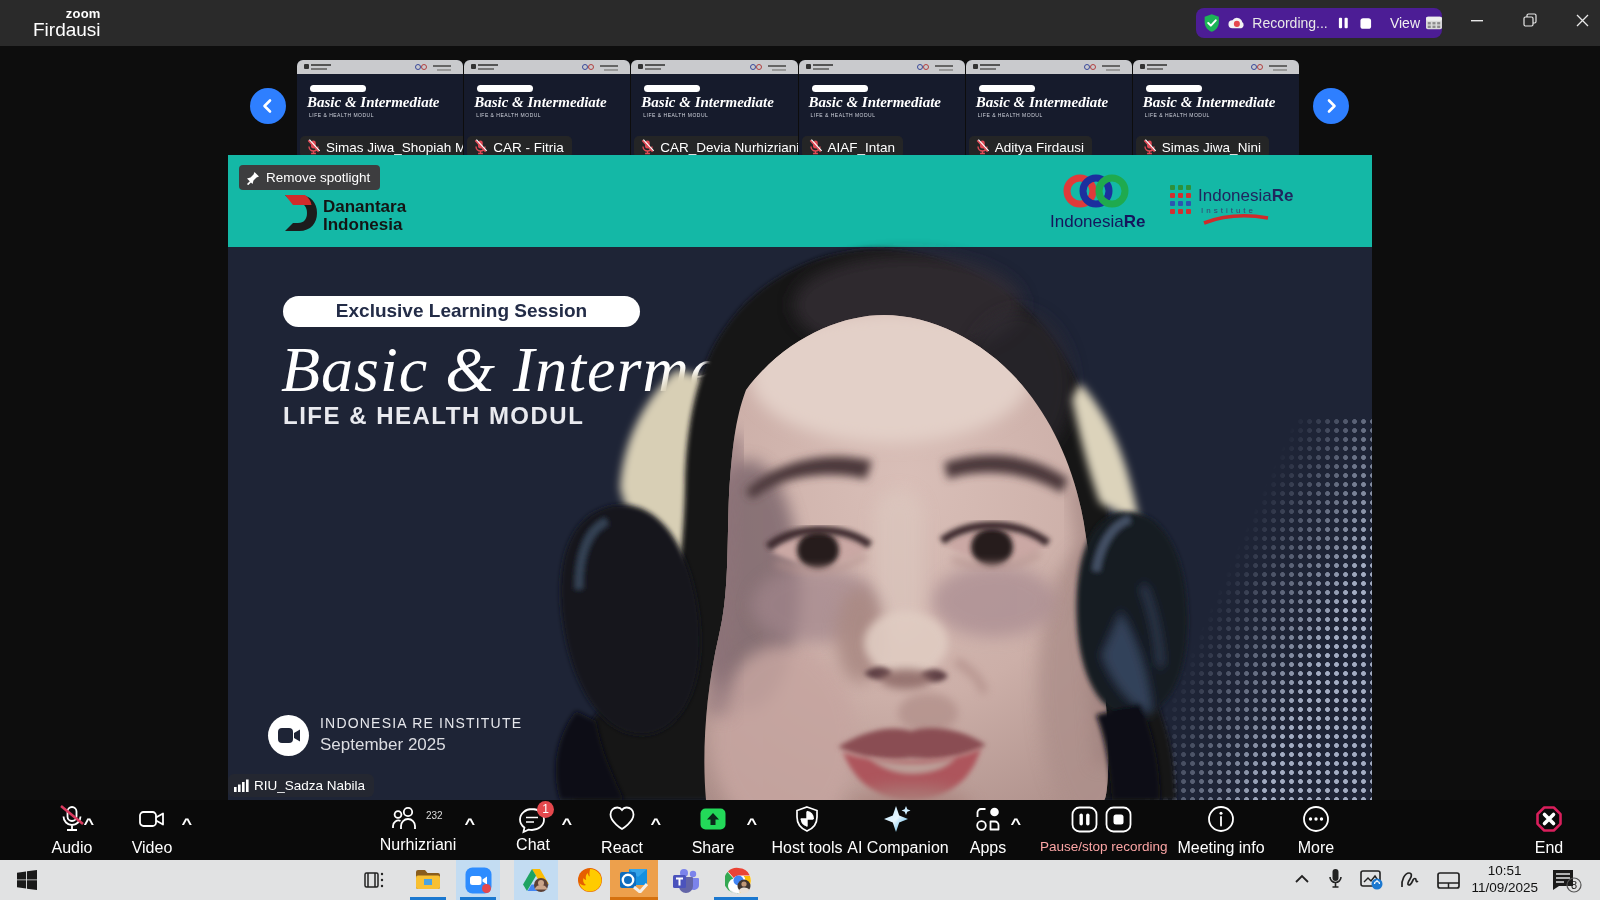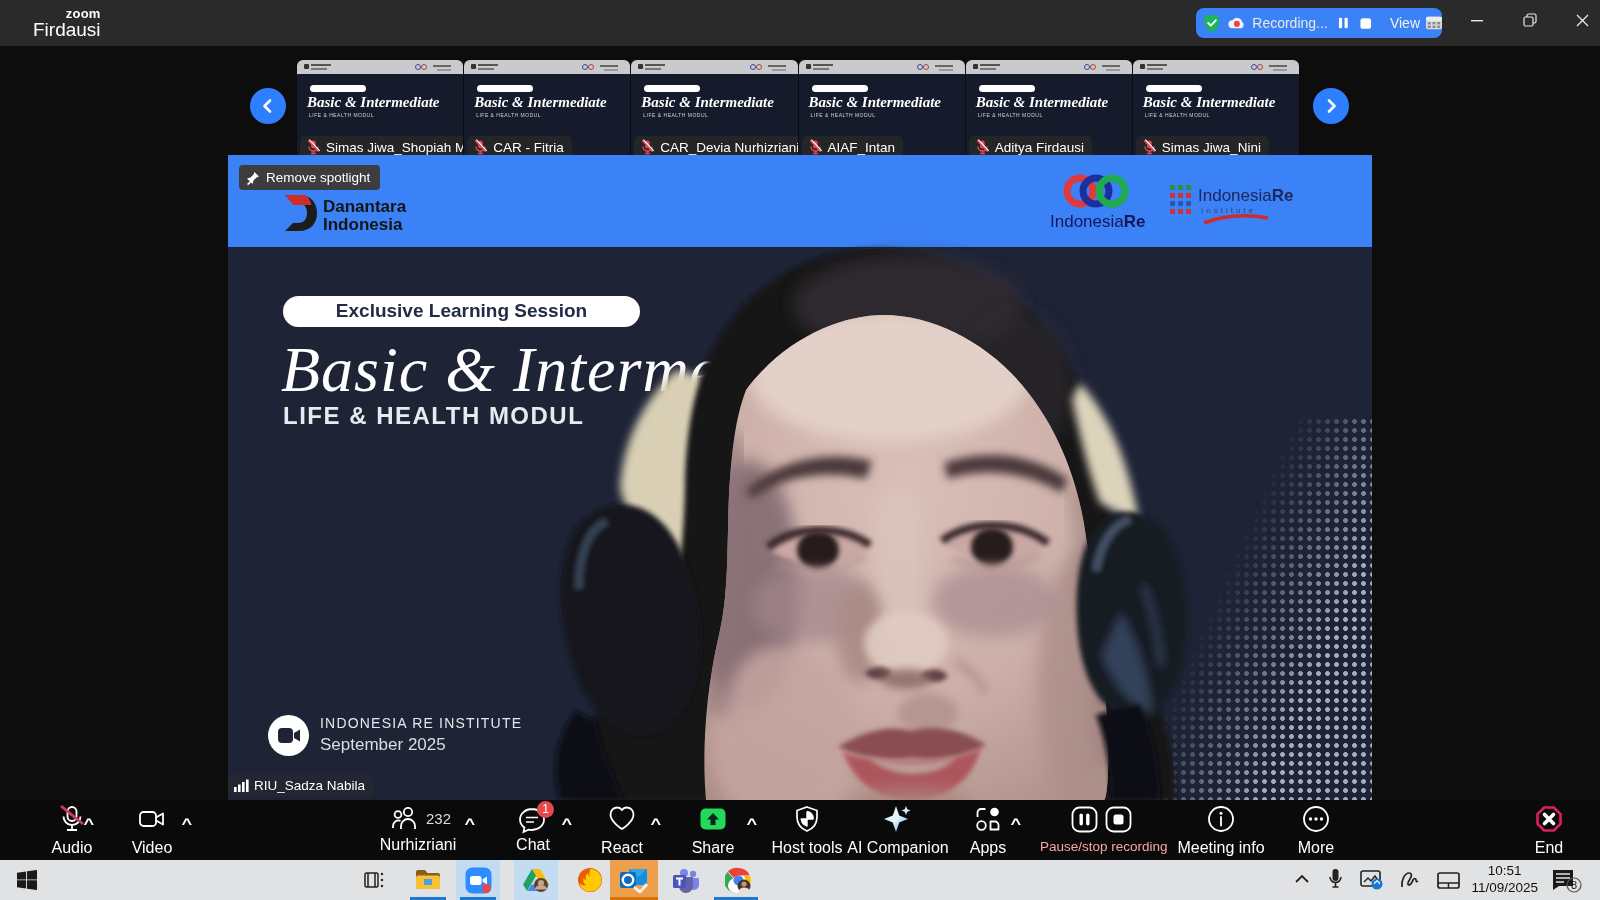--- a/index.html
+++ b/index.html
@@ -5,38 +5,38 @@
   * { margin:0; padding:0; box-sizing:border-box; }
   html,body { width:1600px; height:900px; overflow:hidden; background:#0c0c0c; font-family:"Liberation Sans", sans-serif; }
   #stage { position:absolute; top:0; left:0; width:1600px; height:900px; background:#0d0d0d; }
   .abs { position:absolute; }
 
   
   #titlebar { position:absolute; top:0; left:0; width:1600px; height:46px; background:#2a2a2a; }
   #zlogo { position:absolute; left:33px; top:6px; color:#fff;text-align:right; }
   #zlogo .z1 { font-size:13px; font-weight:bold; letter-spacing:0.2px; }
   #zlogo .z2 { font-size:19px; margin-top:-2px; }
-  #recpill { position:absolute; left:1196px; top:8px; width:246px; height:30px; background:#3b82f6; border-radius:8px; display:flex; align-items:center; }
+  #recpill { position:absolute; left:1196px; top:8px; width:246px; height:30px; background:#4c1d95; border-radius:8px; display:flex; align-items:center; }
   #recpill .rtxt { color:#e8e8e8; font-size:14px; margin-left:7px; }
   #recpill .vtxt { color:#f0f0f0; font-size:14px; margin-left:18px; }
   .winbtn { position:absolute; top:0; width:44px; height:40px; display:flex; align-items:center; justify-content:center; color:#e8e8e8; }
 
   
   #strip { position:absolute; top:60px; left:297px; width:1003px; height:92px; display:flex; }
   .thumb { position:relative; width:166.2px; height:100px; background:#161b2c; border-radius:6px; margin-right:1px; overflow:hidden; }
   .thumb .tophdr { position:absolute; top:0; left:0; right:0; height:14px; background:#c9cacd; }
   .thumb .pill { position:absolute; top:25px; left:13px; width:56px; height:7px; background:#fff; border-radius:4px; }
   .thumb .script { position:absolute; top:34px; left:10px; color:#fff; font-family:"Liberation Serif", serif; font-style:italic; font-weight:bold; font-size:15px; white-space:nowrap; }
   .thumb .sub { position:absolute; top:52px; left:12px; color:#cfd2dc; font-size:5px; letter-spacing:0.5px; }
   .thumb .ntag { position:absolute; bottom:2px; left:3px; height:22px; background:rgba(38,38,38,0.92); border-radius:5px; color:#fff; font-size:13.5px; display:flex; align-items:center; padding:0 8px 0 6px; white-space:nowrap; }
   .navarrow { position:absolute; top:88px; width:36px; height:36px; border-radius:50%; background:#2e7fff; display:flex; align-items:center; justify-content:center; }
 
   
   #video { position:absolute; top:155px; left:228px; width:1144px; height:645px; background:#1e2436; overflow:hidden; }
-  #vhdr { position:absolute; top:0; left:0; width:1144px; height:92px; background:#3b82f6; }
+  #vhdr { position:absolute; top:0; left:0; width:1144px; height:92px; background:#14b8a6; }
   #remspot { position:absolute; top:10px; left:11px; height:25px; background:#3d3d3f; border-radius:4px; color:#fff; font-size:13.5px; display:flex; align-items:center; padding:0 10px 0 7px; z-index:30; }
   #epill { position:absolute; top:141px; left:55px; width:357px; height:31px; background:#fff; border-radius:16px; color:#232c47; font-size:19px; font-weight:bold; text-align:center; line-height:30px; }
   #script-big { position:absolute; top:178px; left:53px; color:#fff; font-family:"Liberation Serif", serif; font-style:italic; font-weight:normal; font-size:64px; white-space:nowrap; letter-spacing:1px; }
   #lifehealth { position:absolute; top:247px; left:55px; color:#e9eaef; font-size:24px; letter-spacing:1.5px; font-weight:bold; }
   #inst { position:absolute; top:557px; left:40px; }
   #inst .circ { position:absolute; left:0; top:3px; width:41px; height:41px; border-radius:50%; background:#fff; }
   #inst .l1 { position:absolute; left:52px; top:3px; color:#e6e7ec; font-size:14px; letter-spacing:1.2px; white-space:nowrap; }
   #inst .l2 { position:absolute; left:52px; top:23px; color:#dcdde2; font-size:17px; white-space:nowrap; }
   #vtag { position:absolute; bottom:3px; left:0px; height:23px; background:rgba(37,40,49,0.88); border-radius:6px; color:#fff; font-size:13.5px; display:flex; align-items:center; padding:0 9px 0 5px; z-index:40; }
   #dots { position:absolute; left:915px; top:262px; width:229px; height:383px;
@@ -431,21 +431,21 @@
     </div>
     <div class="chev" style="left:183px">˄</div>
     <div class="tbitem" style="left:378px;width:80px">
       <div style="position:relative;height:31px">
         <svg width="30" height="30" viewBox="0 0 30 30" fill="none" stroke="#fff" stroke-width="1.8" style="position:absolute;left:12px;top:0">
           <circle cx="18" cy="8" r="4.2"></circle>
           <path d="M11 25 v-3 a7 7 0 0 1 14 0 v3"></path>
           <circle cx="8" cy="10.5" r="3.4"></circle>
           <path d="M3 24 v-2 a5.5 5.5 0 0 1 7.5 -5.2"></path>
         </svg>
-        <span style="position:absolute;left:48px;top:6px;font-size:15px;color:#ddd">232</span>
+        <span style="position:absolute;left:48px;top:6px;font-size:10px;color:#ddd">232</span>
       </div>
       <div class="lbl">Nurhizriani</div>
     </div>
     <div class="chev" style="left:466px">˄</div>
     <div class="tbitem" style="left:505px;width:56px">
       <div style="position:relative;height:31px">
         <svg width="30" height="30" viewBox="0 0 30 30" fill="none" stroke="#fff" stroke-width="1.8" style="position:absolute;left:12px;top:1">
           <path d="M15 4 C8.4 4 3 8.7 3 14.5 C3 17.8 4.7 20.7 7.4 22.6 L6.5 27 L11.5 24.6 C12.6 24.9 13.8 25 15 25 C21.6 25 27 20.3 27 14.5 C27 8.7 21.6 4 15 4 Z"></path>
           <g stroke-width="1.6">
               <path d="M9 12.5 h12 M9 17 h8"></path>

